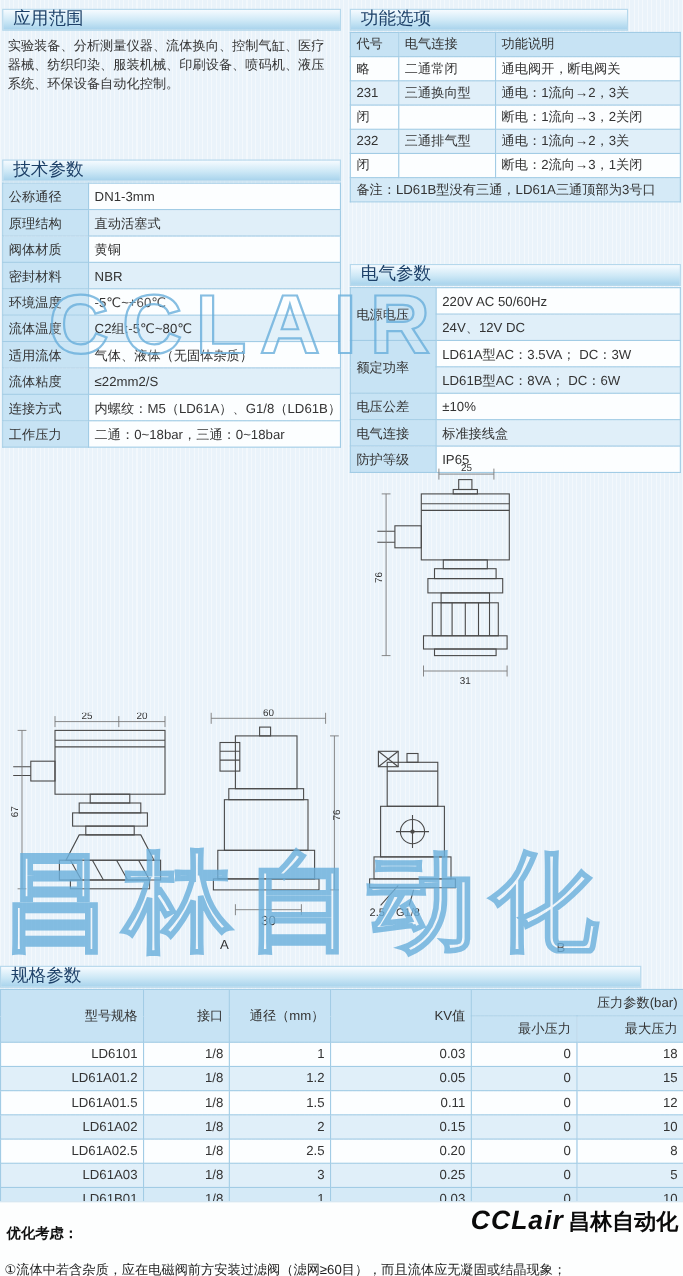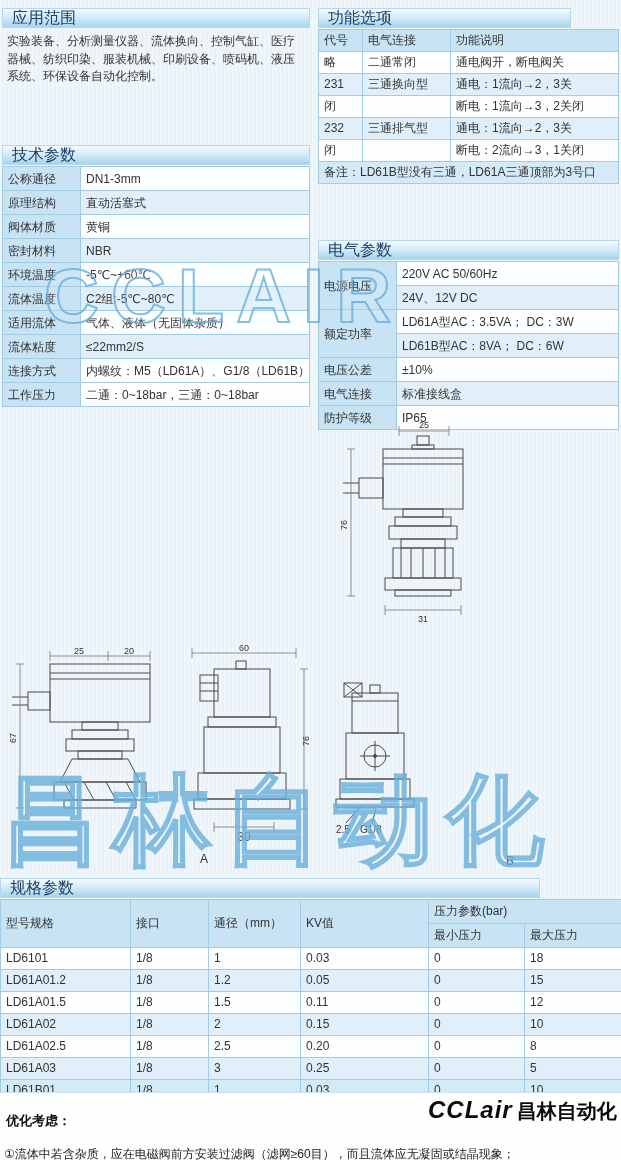--- a/index.html
+++ b/index.html
@@ -22,23 +22,23 @@
   #app-text{left:2px;top:30px;width:308px;font-size:12px;line-height:17.5px;color:#333;padding:3px 5px}
   #func-hdr{left:318px;top:8px;width:253px}
   #func-tbl{left:318px;top:29px;width:301px}
   #func-tbl td{height:21px;line-height:19px}
   #tech-hdr{left:2px;top:145px;width:308px}
   #tech-tbl{left:2px;top:166px;width:308px}
   #tech-tbl td{height:24px}
   #elec-hdr{left:318px;top:240px;width:301px}
   #elec-tbl{left:318px;top:261px;width:301px}
   #elec-tbl td{height:24px}
-  #spec-hdr{left:0;top:878px;width:540px}
+  #spec-hdr{left:0;top:878px;width:583px}
   #spec-tbl{left:0;top:899px;width:621px}
-  #spec-tbl td{text-align:left;height:20px;line-height:19px}
+  #spec-tbl td{text-align:right;height:20px;line-height:19px}
   #spec-tbl tr.h td{height:24px}
   #svg-front{left:337px;top:420px}
   #svg-a{left:10px;top:648px}
   #svg-side{left:178px;top:645px}
   #svg-b{left:318px;top:645px}
   #footer-panel{left:0;top:1092px;width:621px;height:68px;background:#fdfefe;border-top:1px solid #cfe3ef}
   #footer-title{left:6px;top:1112px;font-size:13px;font-weight:bold;color:#111}
   #footer-note{left:4px;top:1146px;font-size:12px;color:#222;white-space:nowrap}
   #brand{left:428px;top:1096px;color:#0a0a0a;white-space:nowrap}
   #brand-en{font-size:24px;font-weight:bold;font-style:italic;letter-spacing:1px}

